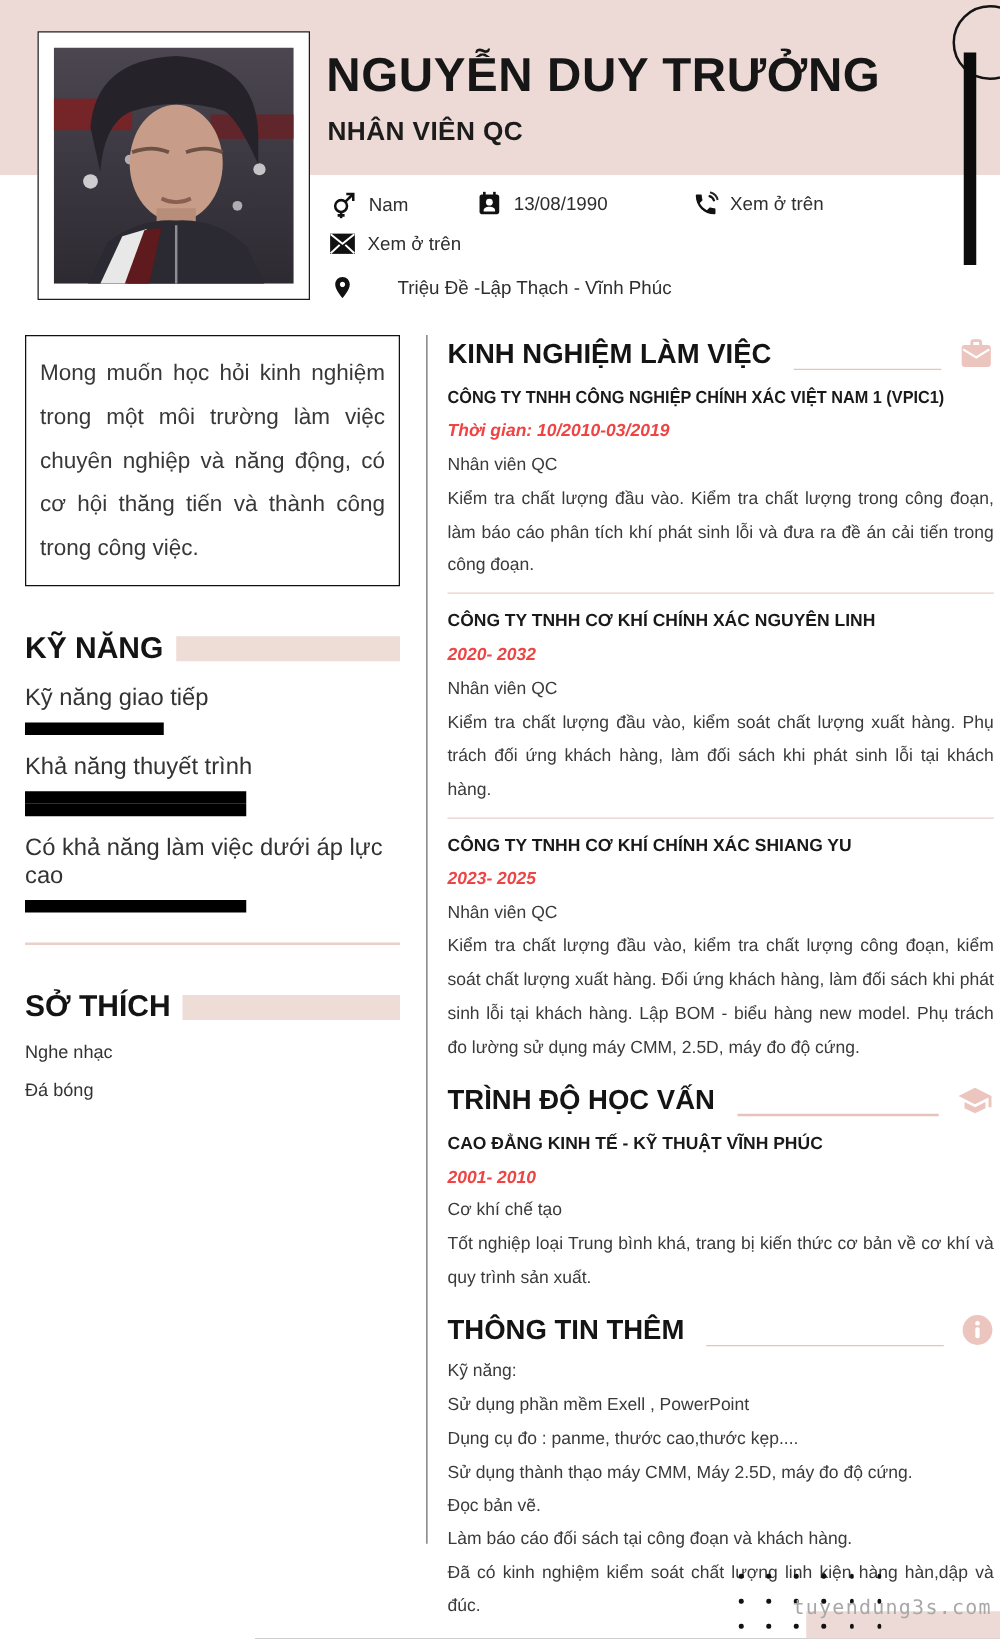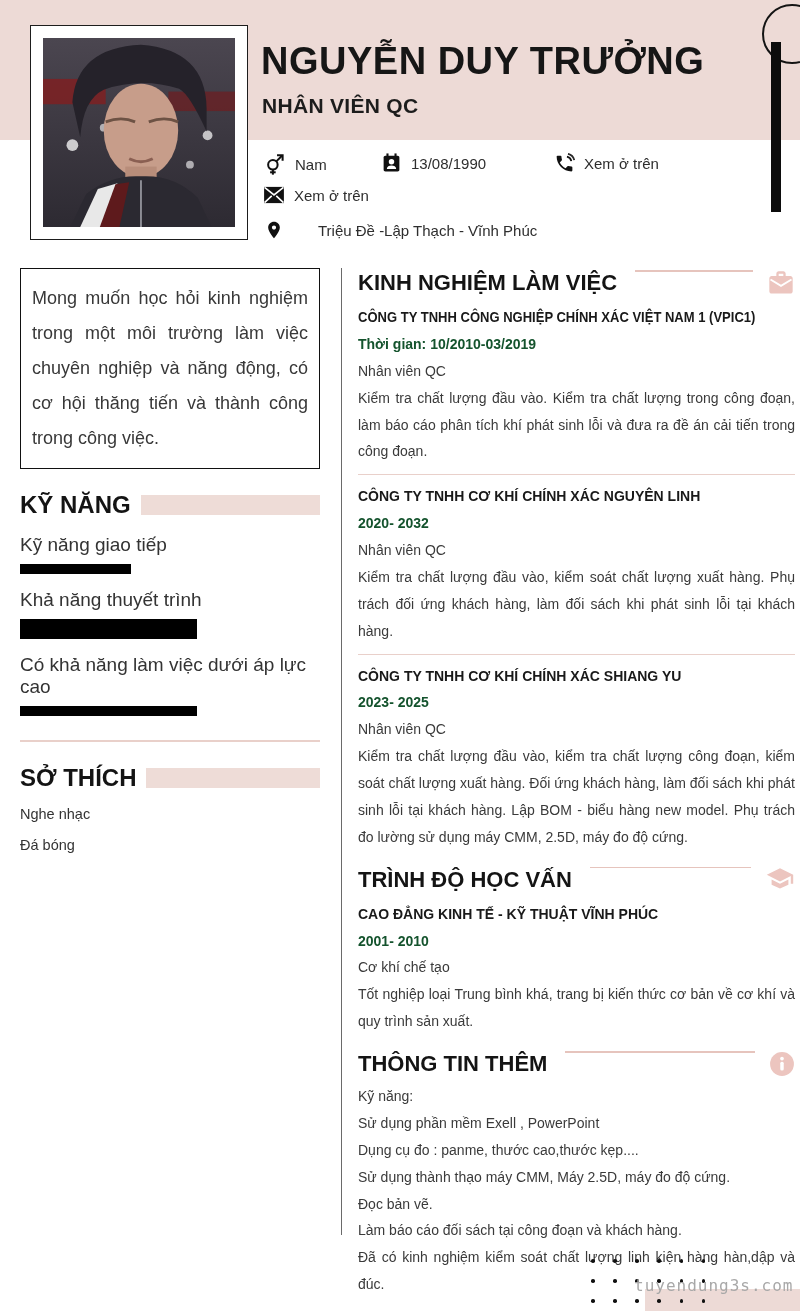--- a/index.html
+++ b/index.html
@@ -20,40 +20,40 @@
   .contact-item { position:absolute; display:flex; align-items:center; gap:9px; font-size:15px; color:#2e2e2e; }
   .contact-item svg { flex:0 0 auto; }
   .ci-1 { left:264px; top:153px; } .ci-2 { left:381px; top:153px; } .ci-3 { left:554px; top:153px; }
   .ci-4 { left:263px; top:186px; } .ci-5 { left:264px; top:219px;gap:34px; }
   
   .col-divider { position:absolute; left:341px; top:268px; width:1px; height:967px; background:#6a6a6a; }
   .left-col { position:absolute; left:20px; top:268px; width:300px; }
   .right-col { position:absolute; left:358px; top:268px; width:437px; }
   
   .objective-box { border:1.5px solid #111; padding:12px 11px; font-size:18px; line-height:1.95; text-align:justify; color:#383838; }
-  .left-heading { display:flex; align-items:center; margin-top:22px; }
+  .left-heading { display:flex; align-items:center; margin-top:36px; }
   .left-heading .txt { font-size:24px; font-weight:bold; color:#141414; white-space:nowrap; }
   .left-heading .hl { flex:1; height:20px; background:#eedcd7; margin-left:10px; }
   .skills { margin-top:6px; }
   .skill-label { font-size:19px; color:#333; margin-top:15px; margin-bottom:8px; }
   .skill-bar { height:10px; background:#000; }
   .left-divider { border:none; border-top:2px solid #e9d0ca; margin-top:24px; }
   .hobby-list { margin-top:10px; font-size:14.5px; line-height:1.7; color:#333; }
   .hobby-list div { margin-top:6px; }
   
-  .section-heading { display:flex; align-items:flex-start; margin-top:16px; }
+  .section-heading { display:flex; align-items:flex-end; margin-top:16px; }
   .section-heading:first-child { margin-top:2px; }
   .section-heading .txt { font-size:22px; font-weight:bold; color:#141414; white-space:nowrap; }
   .section-heading .line { flex:1; height:1.5px; background:#e6c4bd; margin-left:18px; }
   .section-heading .s-icon { margin-left:14px; flex:0 0 auto; display:flex; }
   .rtext { font-size:14px; line-height:1.92; color:#3a3a3a; }
   .job { margin-top:8px; }
   .company { font-weight:bold; color:#191919; white-space:nowrap; }
   .company.condense { transform:scaleX(.93); transform-origin:0 50%; }
-  .period { font-weight:bold; color:#14532d; }
+  .period { font-weight:bold; color:#ef4444;font-style:italic; }
   .jdesc { text-align:justify; }
   .job-divider { border:none; border-top:1.5px solid #e9d0ca; margin:9px 0 2px 0; }
   .info-lines { margin-top:6px; }
   
   .footer-rect { position:absolute; left:645px; top:1289px; width:155px; height:22px; background:#eddad6; }
   .dots-grid { position:absolute; left:591px; top:1259px; width:133px; display:grid; grid-template-columns:repeat(6,1fr); grid-row-gap:16.5px; }
   .dots-grid i { width:3.5px; height:3.5px; background:#111; border-radius:50%; display:block; }
   .watermark { position:absolute; left:634px; top:1276px; font-family:"DejaVu Sans Mono", monospace; font-size:16px; color:#a8a8a8; letter-spacing:1px; }
 </style>
 </head>

